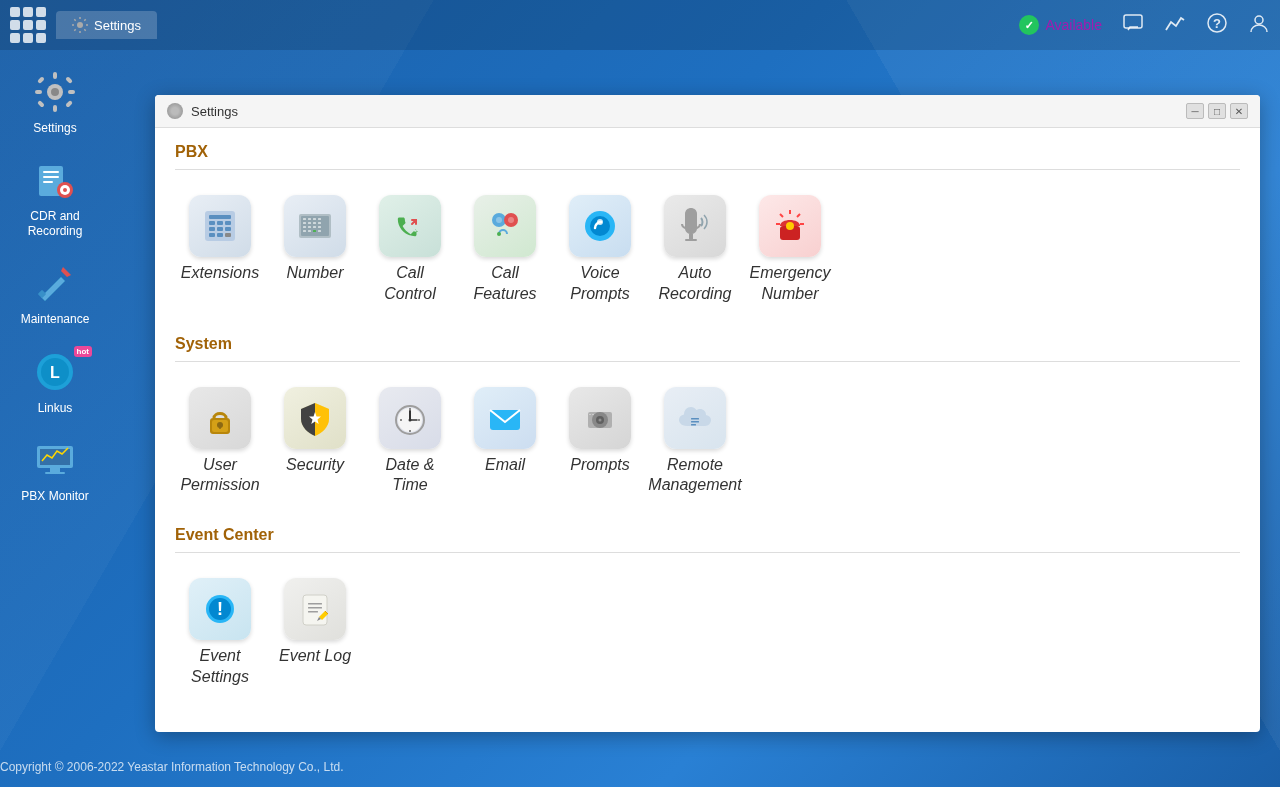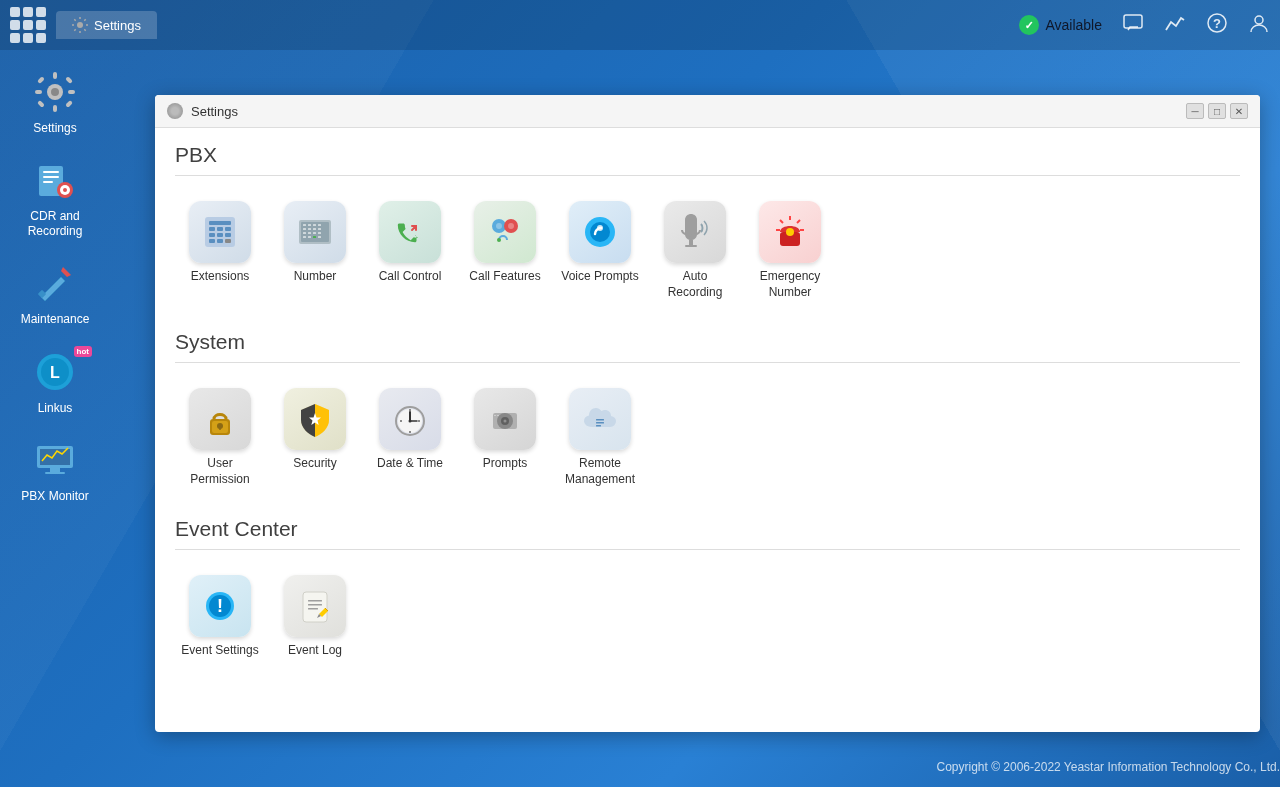--- a/index.html
+++ b/index.html
@@ -60,21 +60,21 @@
     .top-bar-right {
       margin-left: auto;
       display: flex;
       align-items: center;
       gap: 20px;
     }
     .status-available {
       display: flex;
       align-items: center;
       gap: 6px;
-      color: #0f172a;
+      color: #a21caf;
       font-size: 14px;
     }
     .status-dot {
       width: 20px;
       height: 20px;
       background: #22c55e;
       border-radius: 50%;
       display: flex;
       align-items: center;
       justify-content: center;
@@ -179,23 +179,23 @@
       color: #555;
     }
 
     .window-content {
       flex: 1;
       overflow-y: auto;
       padding: 15px 20px;
     }
 
     .section-title {
-      font-size: 21px;
-      font-weight: normal;
-      color: #404040;
+      font-size: 16px;
+      font-weight: bold;
+      color: #a16207;
       margin-bottom: 8px;
     }
     .section-divider {
       border: none;
       border-top: 1px solid #ddd;
       margin-bottom: 15px;
     }
 
     .icon-grid {
       display: flex;
@@ -218,36 +218,37 @@
       height: 62px;
       background: linear-gradient(145deg, #f0f0f0, #e0e0e0);
       border-radius: 12px;
       display: flex;
       align-items: center;
       justify-content: center;
       font-size: 32px;
       box-shadow: 0 2px 4px rgba(0,0,0,0.15);
     }
     .icon-label {
-      font-size: 12px;
+      font-size: 16px;
       color: #333;
       text-align: center;
       line-height: 1.3;
+      font-style: italic;
     }
 
     
     .footer {
       position: absolute;
       bottom: 0;
       left: 0;
       right: 0;
       height: 40px;
       display: flex;
       align-items: center;
-      justify-content: flex-end;
+      justify-content: flex-start;
       color: rgba(255,255,255,0.75);
       font-size: 12px;
     }
 
     
     .icon-extensions { background: linear-gradient(145deg, #e8eef5, #d0dce8); }
     .icon-trunks { background: linear-gradient(145deg, #e8eef5, #d0dce8); }
     .icon-call-control { background: linear-gradient(145deg, #e0f0e8, #c8e0d8); }
     .icon-call-features { background: linear-gradient(145deg, #e8f0e8, #d0e8d0); }
     .icon-voice-prompts { background: linear-gradient(145deg, #e0eef8, #c8ddf0); }
@@ -570,20 +571,29 @@
 
             <line x1="20" y1="10" x2="20" y2="12" stroke="#666" stroke-width="1.5"></line>
             <line x1="20" y1="32" x2="20" y2="34" stroke="#666" stroke-width="1.5"></line>
             <line x1="10" y1="22" x2="12" y2="22" stroke="#666" stroke-width="1.5"></line>
             <line x1="30" y1="22" x2="28" y2="22" stroke="#666" stroke-width="1.5"></line>
           </svg>
         </div>
         <span class="icon-label">Date &amp; Time</span>
       </div>
 
+      <div class="icon-item">
+        <div class="icon-box icon-email">
+          <svg width="40" height="40" viewBox="0 0 40 40">
+            <rect x="5" y="12" width="30" height="20" rx="3" fill="#29b6f6"></rect>
+            <polyline points="5,12 20,24 35,12" fill="none" stroke="white" stroke-width="2"></polyline>
+          </svg>
+        </div>
+        <span class="icon-label">Email</span>
+      </div>
 
       <div class="icon-item">
         <div class="icon-box icon-storage">
           <svg width="40" height="40" viewBox="0 0 40 40">
 
             <rect x="8" y="14" width="24" height="16" rx="2" fill="#b0b0b0"></rect>
             <ellipse cx="20" cy="22" rx="8" ry="8" fill="#888"></ellipse>
             <ellipse cx="20" cy="22" rx="4" ry="4" fill="#606060"></ellipse>
             <circle cx="20" cy="22" r="1.5" fill="#909090"></circle>
 

